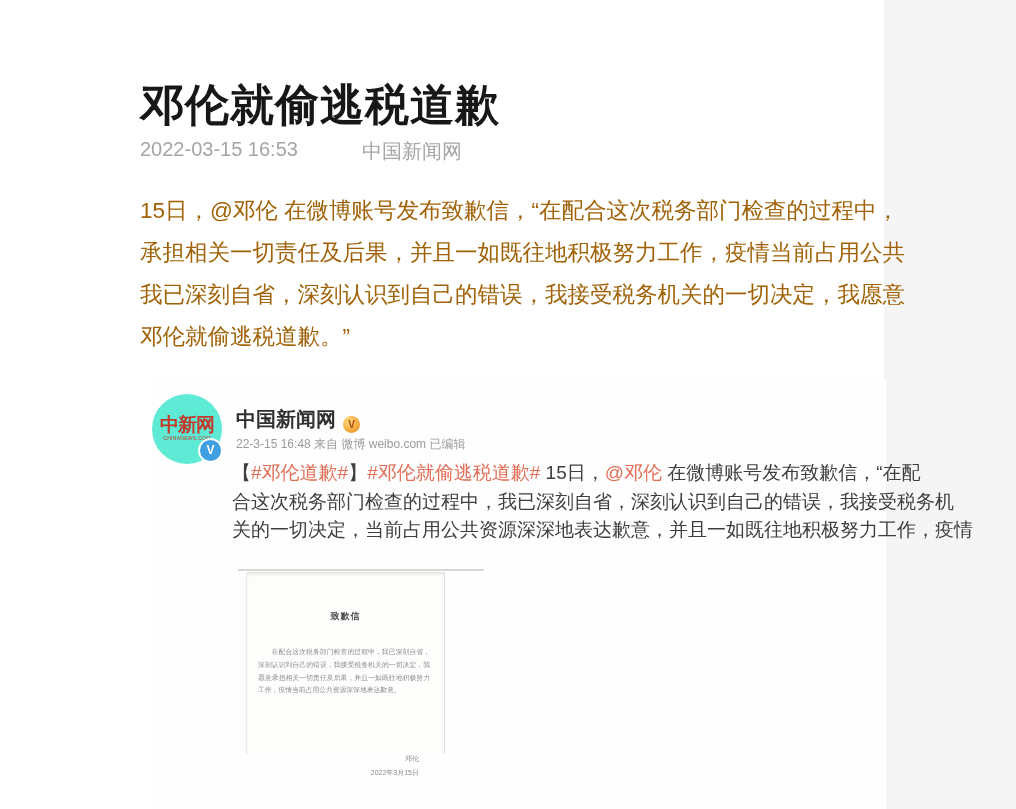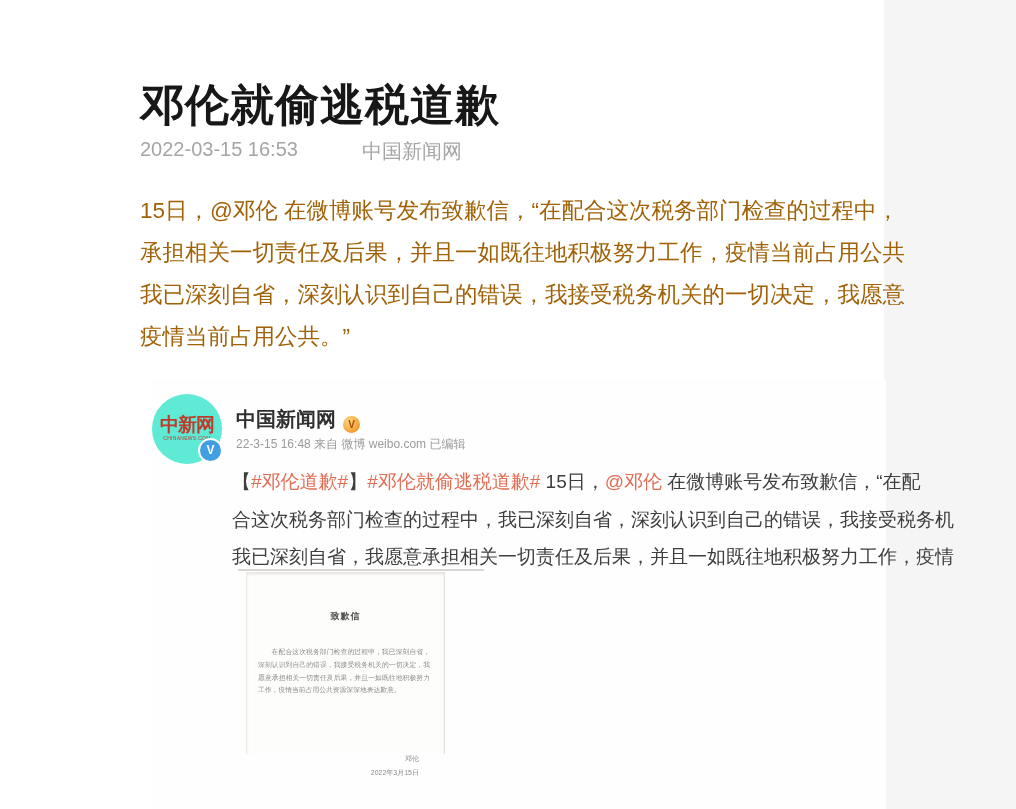--- a/index.html
+++ b/index.html
@@ -38,21 +38,21 @@
   }
   .wb-name{left:86px;top:26px;font-size:20px;font-weight:700;color:#2f2f2f;white-space:nowrap;}
   .gold-v{
     display:inline-block;width:17px;height:17px;border-radius:50%;
     background:radial-gradient(circle at 35% 30%, #ffd97a, #f3a73c 60%, #e08b1f);
     color:#a34a10;font-size:10px;font-weight:700;text-align:center;line-height:17px;
     vertical-align:-2px;margin-left:7px;
   }
   .wb-meta{left:86px;top:56px;font-size:12px;color:#9b9b9b;white-space:nowrap;}
   .wb-post{left:82px;top:79px;width:662px;font-size:19px;color:#3e3e3e;}
-  .wb-post .pline{line-height:28.6px;height:28.6px;white-space:nowrap;margin-top:9px;}
+  .wb-post .pline{line-height:28.6px;height:28.6px;white-space:nowrap;}
   .wb-link{color:#e26d55;}
   
   .photo-top-line{left:238px;top:569px;width:246px;height:2px;background:#d9d6d3;}
   
   .letter{
     left:226px;top:572px;width:197px;height:182px;
     background:#fdfdfc;border-left:1px solid #eceae7;border-right:1px solid #e2dfdc;
     box-shadow:inset 0 3px 4px -2px #d8d5d2;
     margin-left:20px;
   }
@@ -77,21 +77,21 @@
 
 <div class="abs meta-row">
   <span>2022-03-15 16:53</span>
   <span class="src">中国新闻网</span>
 </div>
 
 <div class="abs article-body">
   <div class="bline">15日，@邓伦 在微博账号发布致歉信，“在配合这次税务部门检查的过程中，</div>
   <div class="bline">承担相关一切责任及后果，并且一如既往地积极努力工作，疫情当前占用公共</div>
   <div class="bline">我已深刻自省，深刻认识到自己的错误，我接受税务机关的一切决定，我愿意</div>
-  <div class="bline">疫情当前占用公共。”</div>
+  <div class="bline">邓伦就偷逃税道歉。”</div>
 </div>
 
 <div class="abs weibo-card">
 
   <div class="abs avatar">
     <div class="cal">中新网</div>
     <div class="sub">CHINANEWS.COM</div>
   </div>
   <div class="abs v-badge">V</div>
 
@@ -99,21 +99,21 @@
     <span>中国新闻网</span><span class="gold-v">V</span>
   </div>
 
   <div class="abs wb-meta">22-3-15 16:48 来自 微博 weibo.com 已编辑</div>
 
   <div class="abs wb-post">
     <div class="pline">
       <span>【</span><span class="wb-link">#邓伦道歉#</span><span>】</span><span class="wb-link">#邓伦就偷逃税道歉#</span><span> 15日，</span><span class="wb-link">@邓伦</span><span> 在微博账号发布致歉信，“在配</span>
     </div>
     <div class="pline">合这次税务部门检查的过程中，我已深刻自省，深刻认识到自己的错误，我接受税务机</div>
-    <div class="pline">我已深刻自省，我愿意承担相关一切责任及后果，并且一如既往地积极努力工作，疫情</div>
+    <div class="pline">关的一切决定，当前占用公共资源深深地表达歉意，并且一如既往地积极努力工作，疫情</div>
   </div>
 
 </div>
 
 <div class="abs photo-top-line"></div>
 
 <div class="abs letter">
   <div class="abs letter-title">致歉信</div>
   <div class="abs letter-body">在配合这次税务部门检查的过程中，我已深刻自省，深刻认识到自己的错误，我接受税务机关的一切决定，我愿意承担相关一切责任及后果，并且一如既往地积极努力工作，疫情当前占用公共资源深深地表达歉意。</div>
   <div class="abs letter-sign">邓伦</div>

